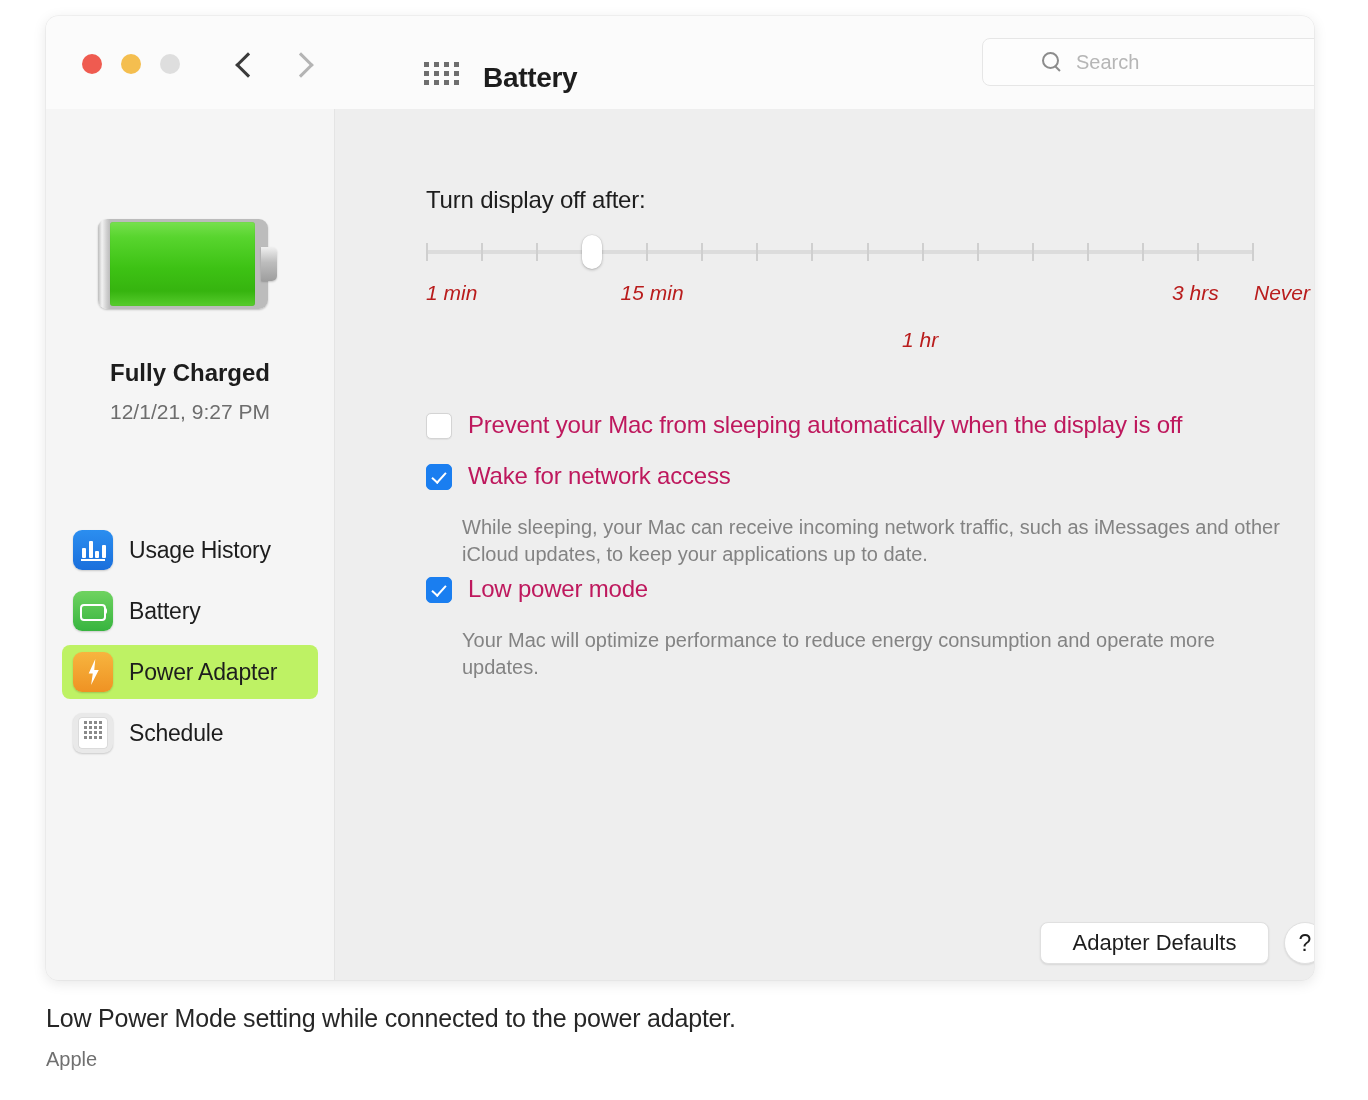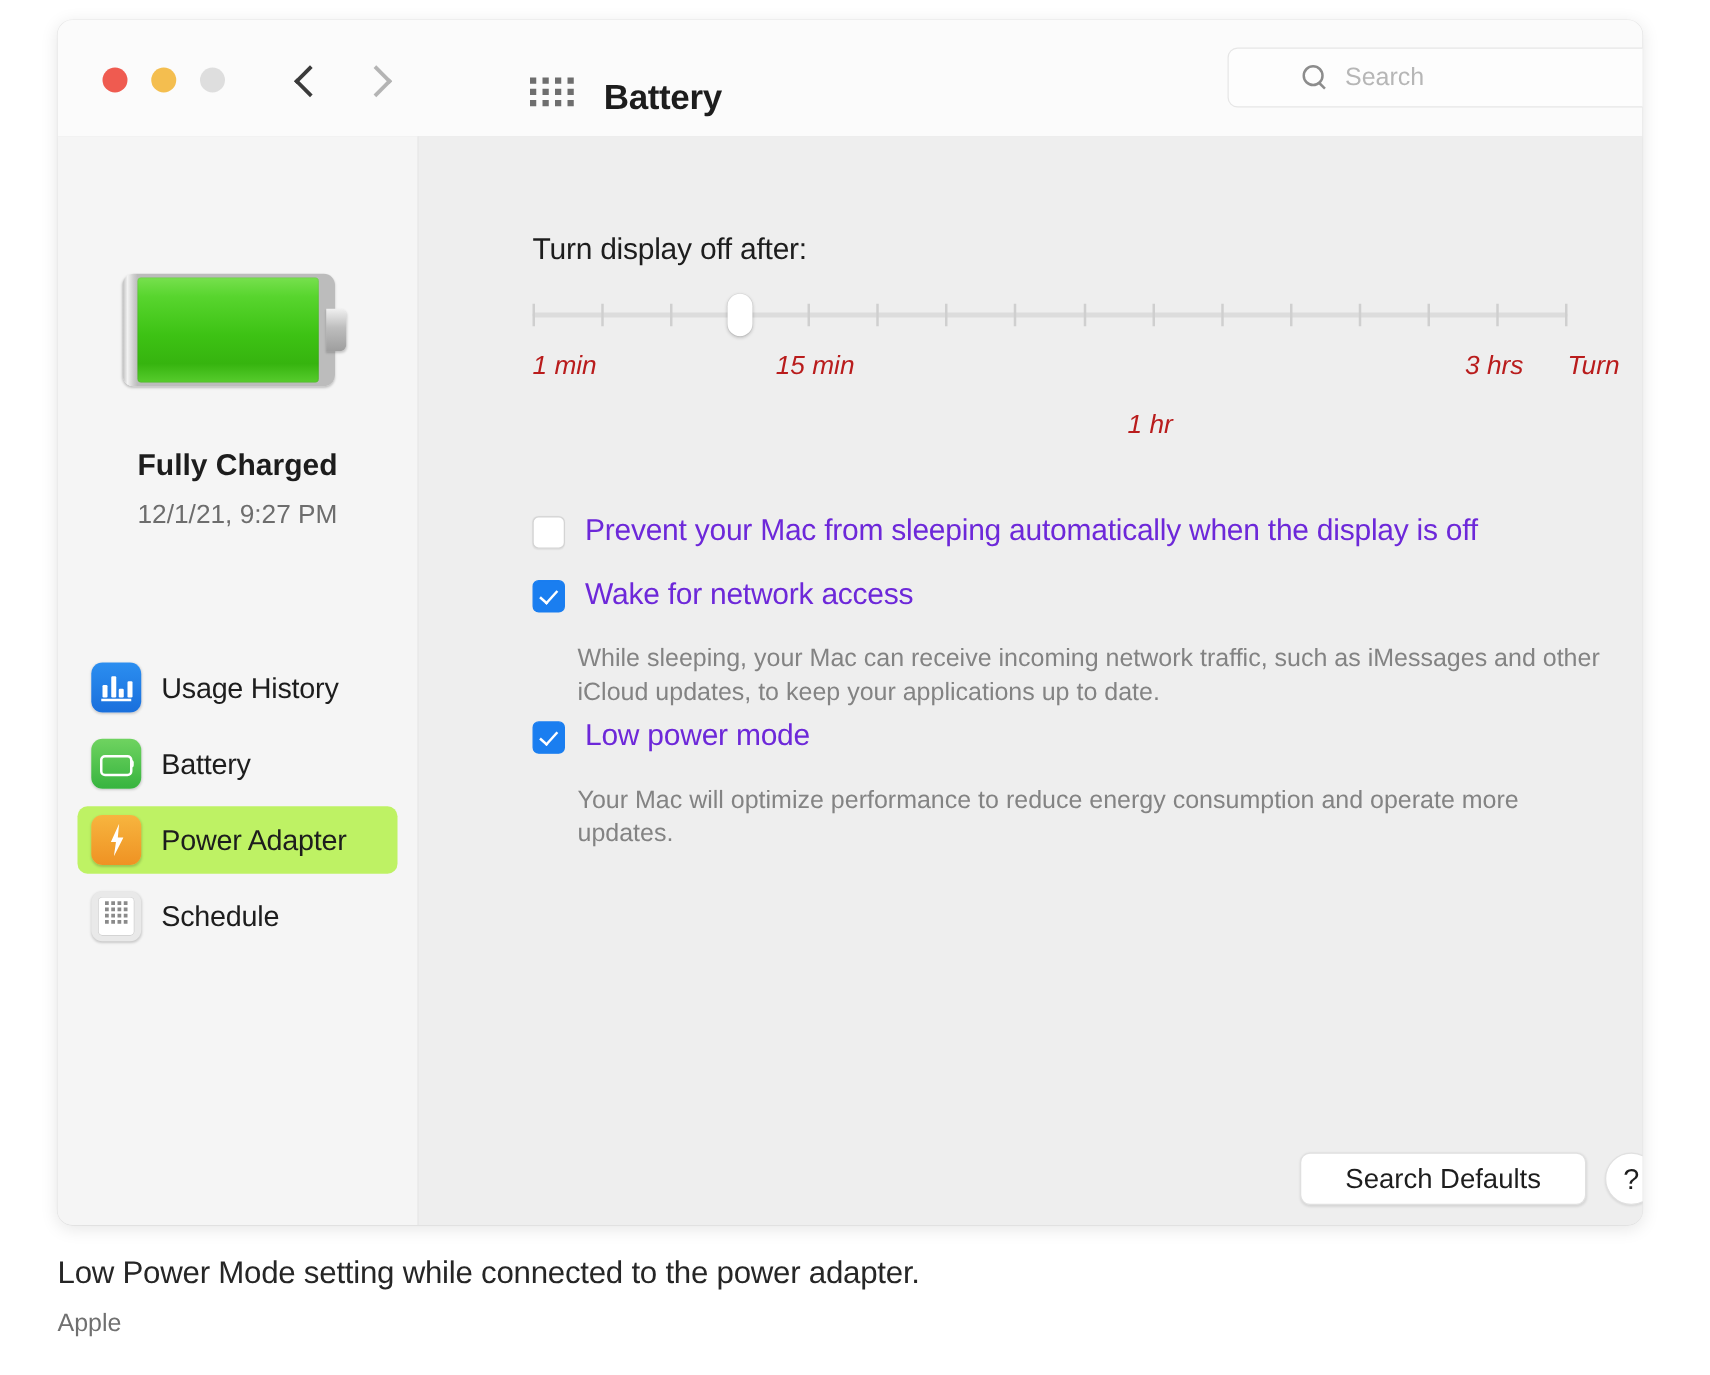--- a/index.html
+++ b/index.html
@@ -425,21 +425,21 @@
     position: absolute;
     left: 8px; top: 3.5px;
     width: 6px; height: 12px;
     border-right: 2.6px solid #ffffff;
     border-bottom: 2.6px solid #ffffff;
     transform: rotate(42deg);
   }
   .check-label {
     margin-left: 16px;
     font-size: 24px;
-    color: #6d28d9;
+    color: #be185d;
     letter-spacing: -0.2px;
     line-height: 28px;
   }
   .helptext {
     position: absolute;
     font-size: 20px;
     color: #838383;
     line-height: 27px;
     width: 830px;
   }
@@ -633,41 +633,41 @@
             <i style="left: 826px;"></i>
           </div>
         <div class="slider-thumb" style="left: 156.2px;"></div>
       </div>
 
       <div class="slider-labels">
           <span style="left: 0px;">1 min</span>
           <span style="left: 194.58px;">15 min</span>
           <span style="left: 476.1px; margin-top: 47px;">1 hr</span>
           <span style="left: 746px;">3 hrs</span>
-          <span style="left: 828px;">Turn</span>
+          <span style="left: 828px;">Never</span>
         </div>
 
       <div class="checkrow" style="left:91px; top:302px;">
         <span class="cbox off"></span>
         <span class="check-label">Prevent your Mac from sleeping automatically when the display is off</span>
       </div>
 
       <div class="checkrow" style="left:91px; top:353px;">
         <span class="cbox on"></span>
         <span class="check-label">Wake for network access</span>
       </div>
       <div class="helptext" style="left:127px; top:405px;">While sleeping, your Mac can receive incoming network traffic, such as iMessages and other iCloud updates, to keep your applications up to date.</div>
 
       <div class="checkrow" style="left:91px; top:466px;">
         <span class="cbox on"></span>
         <span class="check-label">Low power mode</span>
       </div>
       <div class="helptext" style="left:127px; top:518px;">Your Mac will optimize performance to reduce energy consumption and operate more updates.</div>
 
-      <button class="btn-restore">Search Defaults</button>
+      <button class="btn-restore">Adapter Defaults</button>
       <button class="btn-help">?</button>
     </div>
 
   </div>
 
   <div class="caption-title">Low Power Mode setting while connected to the power adapter.</div>
   <div class="caption-credit">Apple</div>
 
 </div>
 

